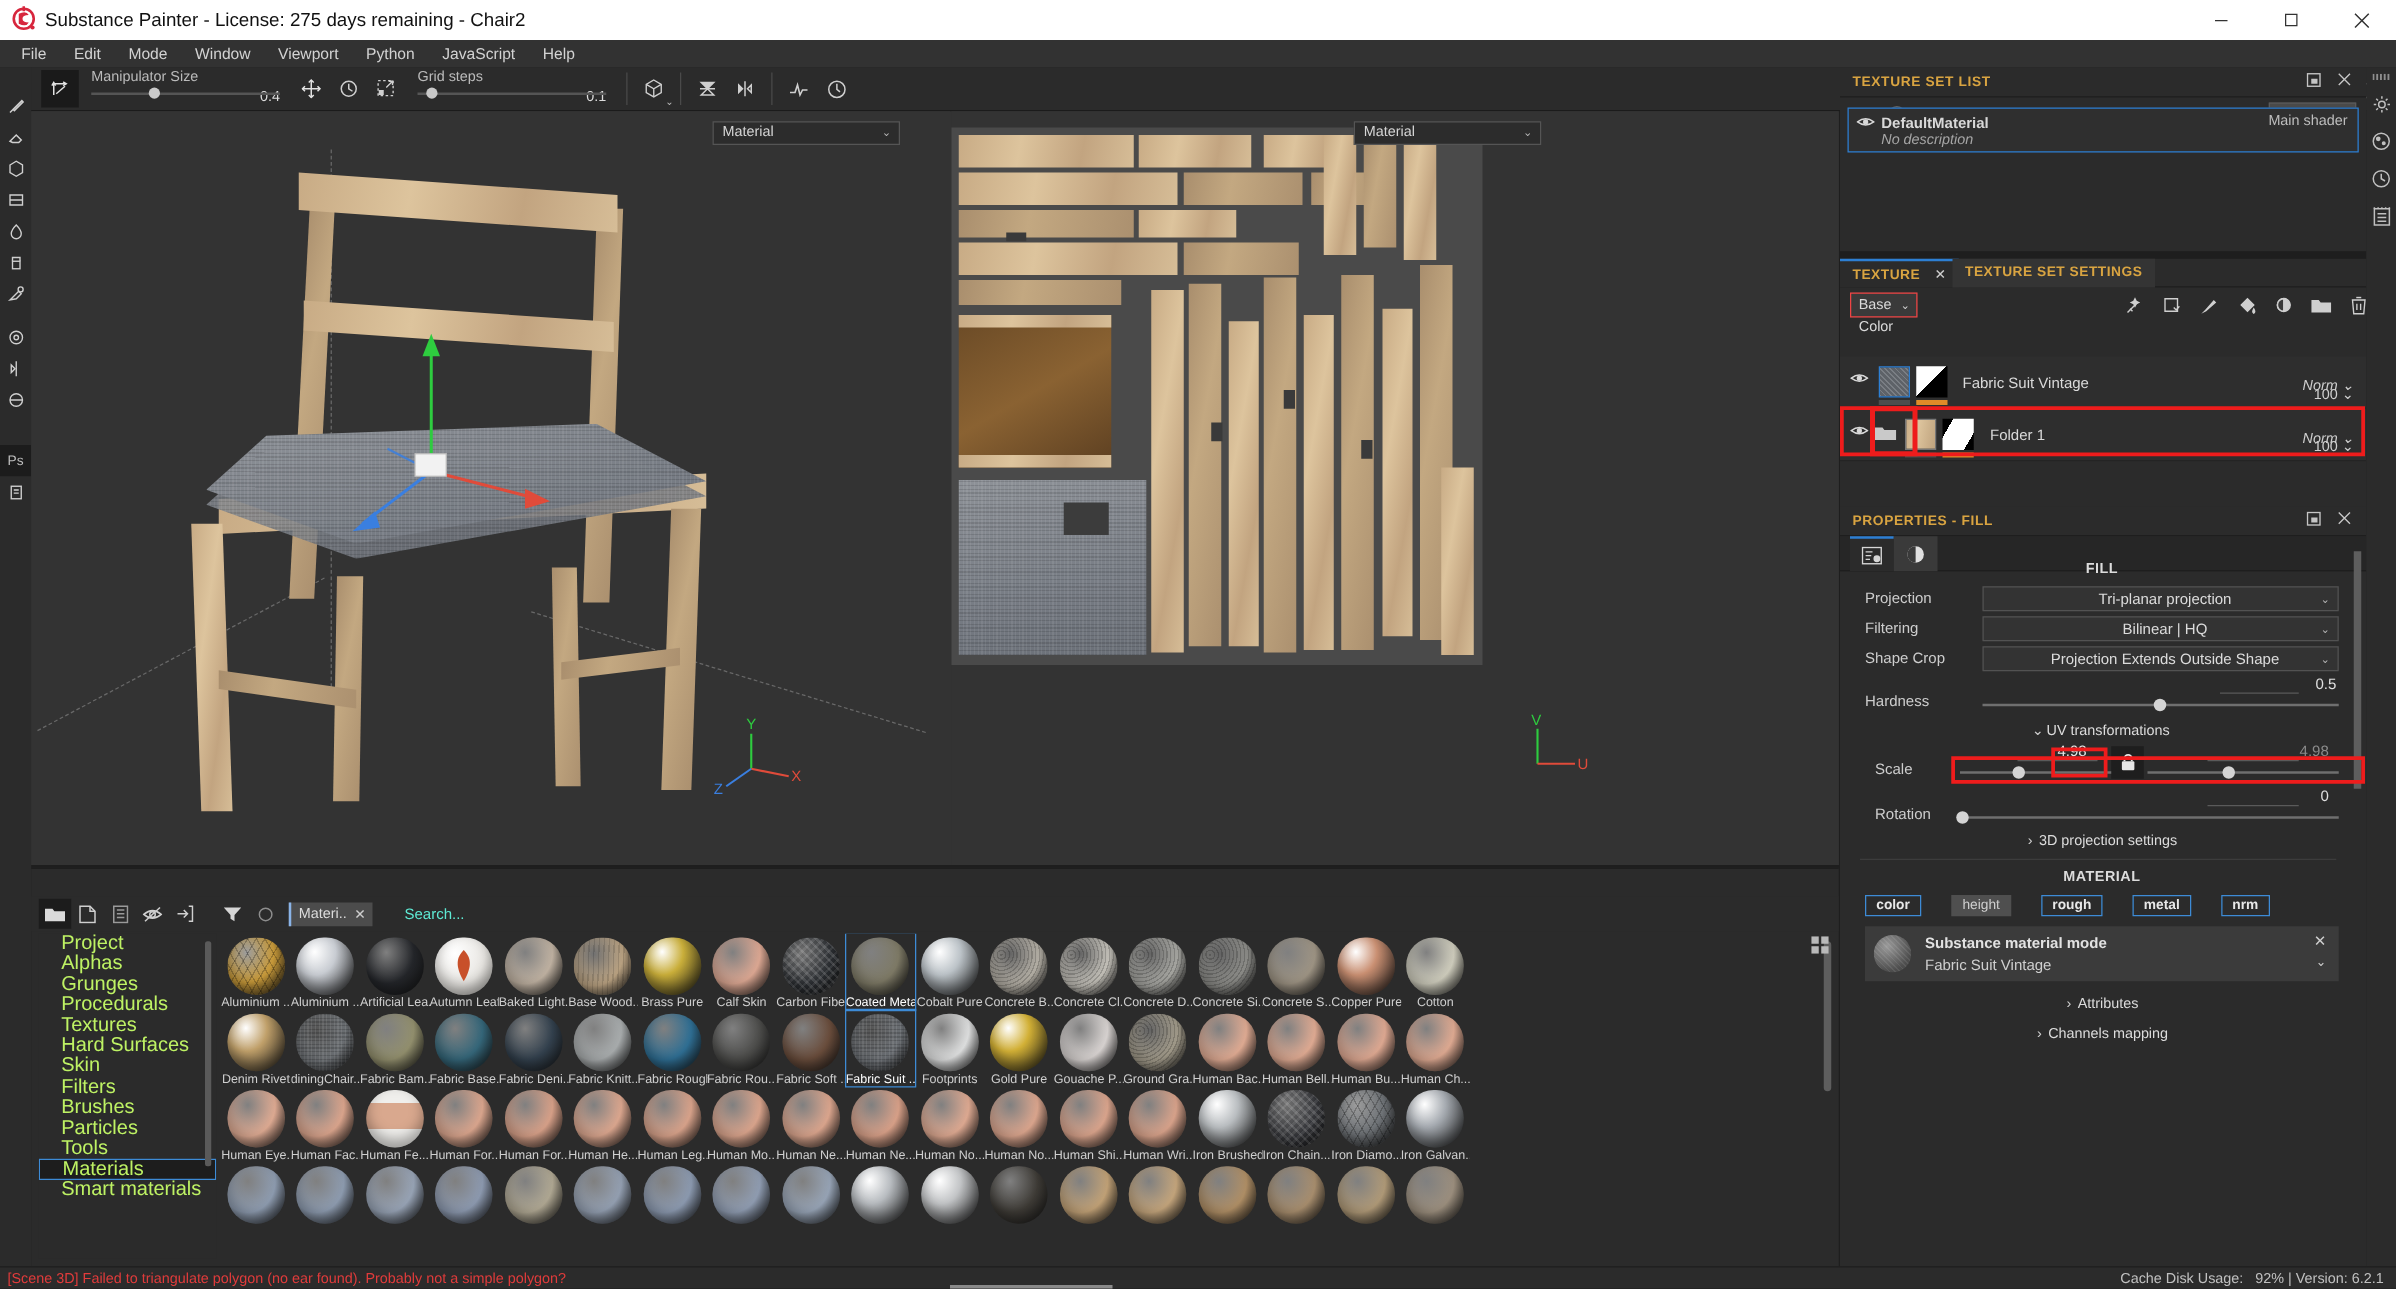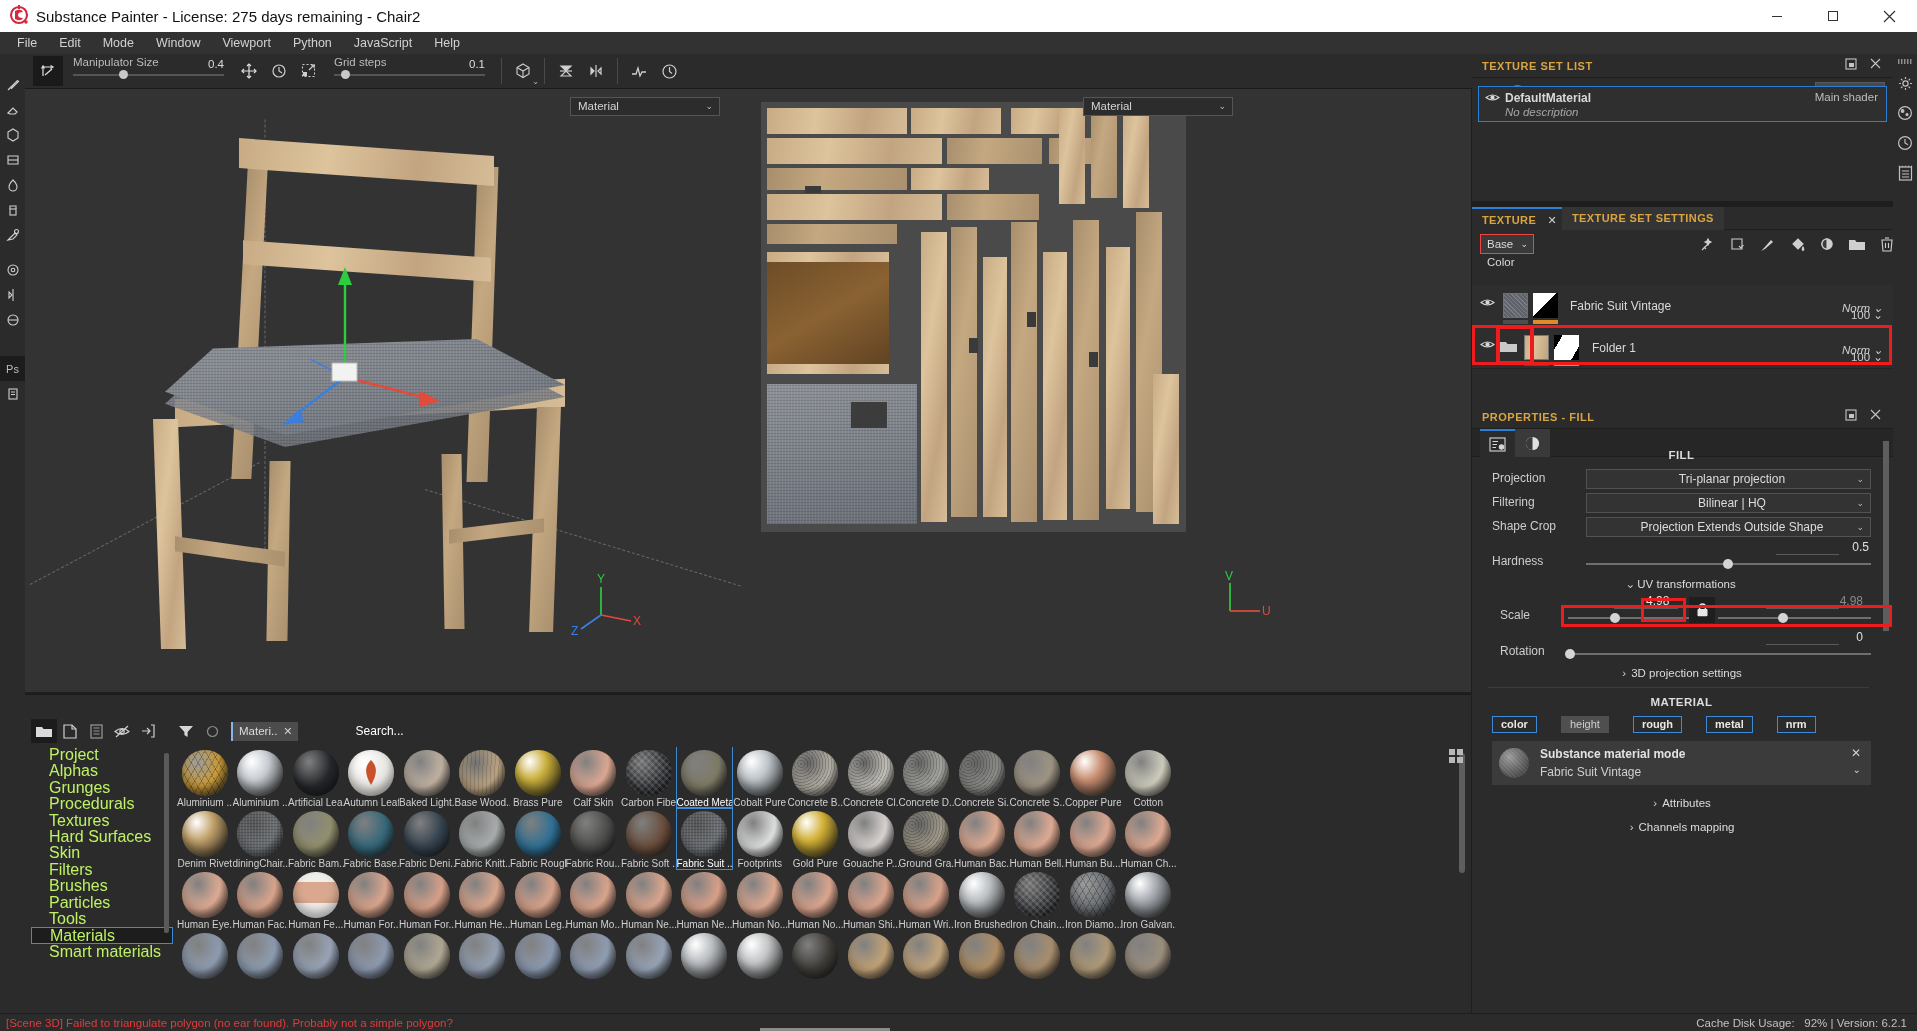--- a/index.html
+++ b/index.html
@@ -36,21 +36,21 @@
     display:flex; align-items:center;
   }
   .tb-sep{ width:1px; height:26px; background:#4a4a4a; margin:0 6px; }
   .tbbtn{
     width:30px; height:30px; display:flex; align-items:center; justify-content:center;
     color:#cfcfcf; position:relative;
   }
   .tbbtn.active{ background:#1a1a1a; }
   .slidergrp{ width:155px; margin:0 8px; position:relative; height:30px; }
   .slidergrp .lbl{ position:absolute; left:2px; top:0px; font-size:11.5px; color:#bbb;}
-  .slidergrp .val{ position:absolute; right:2px; top:2px; font-size:11.5px; color:#ddd;}
+  .slidergrp .val{ position:absolute; right:2px; top:16px; font-size:11.5px; color:#ddd;}
   .slidergrp .track{ position:absolute; left:2px; right:2px; top:18px; height:2px; background:#555;}
   .slidergrp .knob{ position:absolute; top:14px; width:9px; height:9px; border-radius:50%; background:#c9c9c9;}
 
   
   .viewports{
     position:absolute; left:25px; top:89px; width:1446px; height:603px;
     background:#333333;
   }
   .vp{ position:absolute; top:0; height:603px; overflow:hidden; }
   .vp.left{ left:0; width:735px; background:#333333;}
@@ -92,21 +92,21 @@
     position:absolute; left:0; top:22px; width:100%; height:28px;
     background:#2b2b2b; display:flex; align-items:center; padding-left:6px;
   }
   .sht{ width:26px; height:24px; display:flex; align-items:center; justify-content:center; color:#c3c3c3;}
   .sht.sel{ background:#1c1c1c; }
   .chip{
     height:19px; background:#4c4c4c; color:#dcdcdc; font-size:11.5px;
     display:flex; align-items:center; padding:0 5px 0 6px; border-left:2px solid #8ab4e8;
   }
   .chip .x{ margin-left:6px; color:#cfcfcf; font-size:11px;}
-  .searchbox{ flex:1; height:22px; color:#ffffff; font-size:12px; display:flex; align-items:center; padding-left:10px;margin-left:48px;}
+  .searchbox{ flex:1; height:22px; color:#5eead4; font-size:12px; display:flex; align-items:center; padding-left:26px;}
 
   .shelf-cats{
     position:absolute; left:6px; top:52px; width:142px; bottom:6px;
     background:#2b2b2b; overflow:hidden;
   }
   .cat{ height:16.4px; line-height:16.4px; padding-left:18px; font-size:16px; color:#bef264;}
   .cat.sel{ border:1px solid #3d8bd6; background:#1d1d1d; box-sizing:border-box;}
   .cat-scroll{ position:absolute; right:4px; top:6px; width:5px; height:180px; background:#5a5a5a; border-radius:2px;}
 
   .grid{

